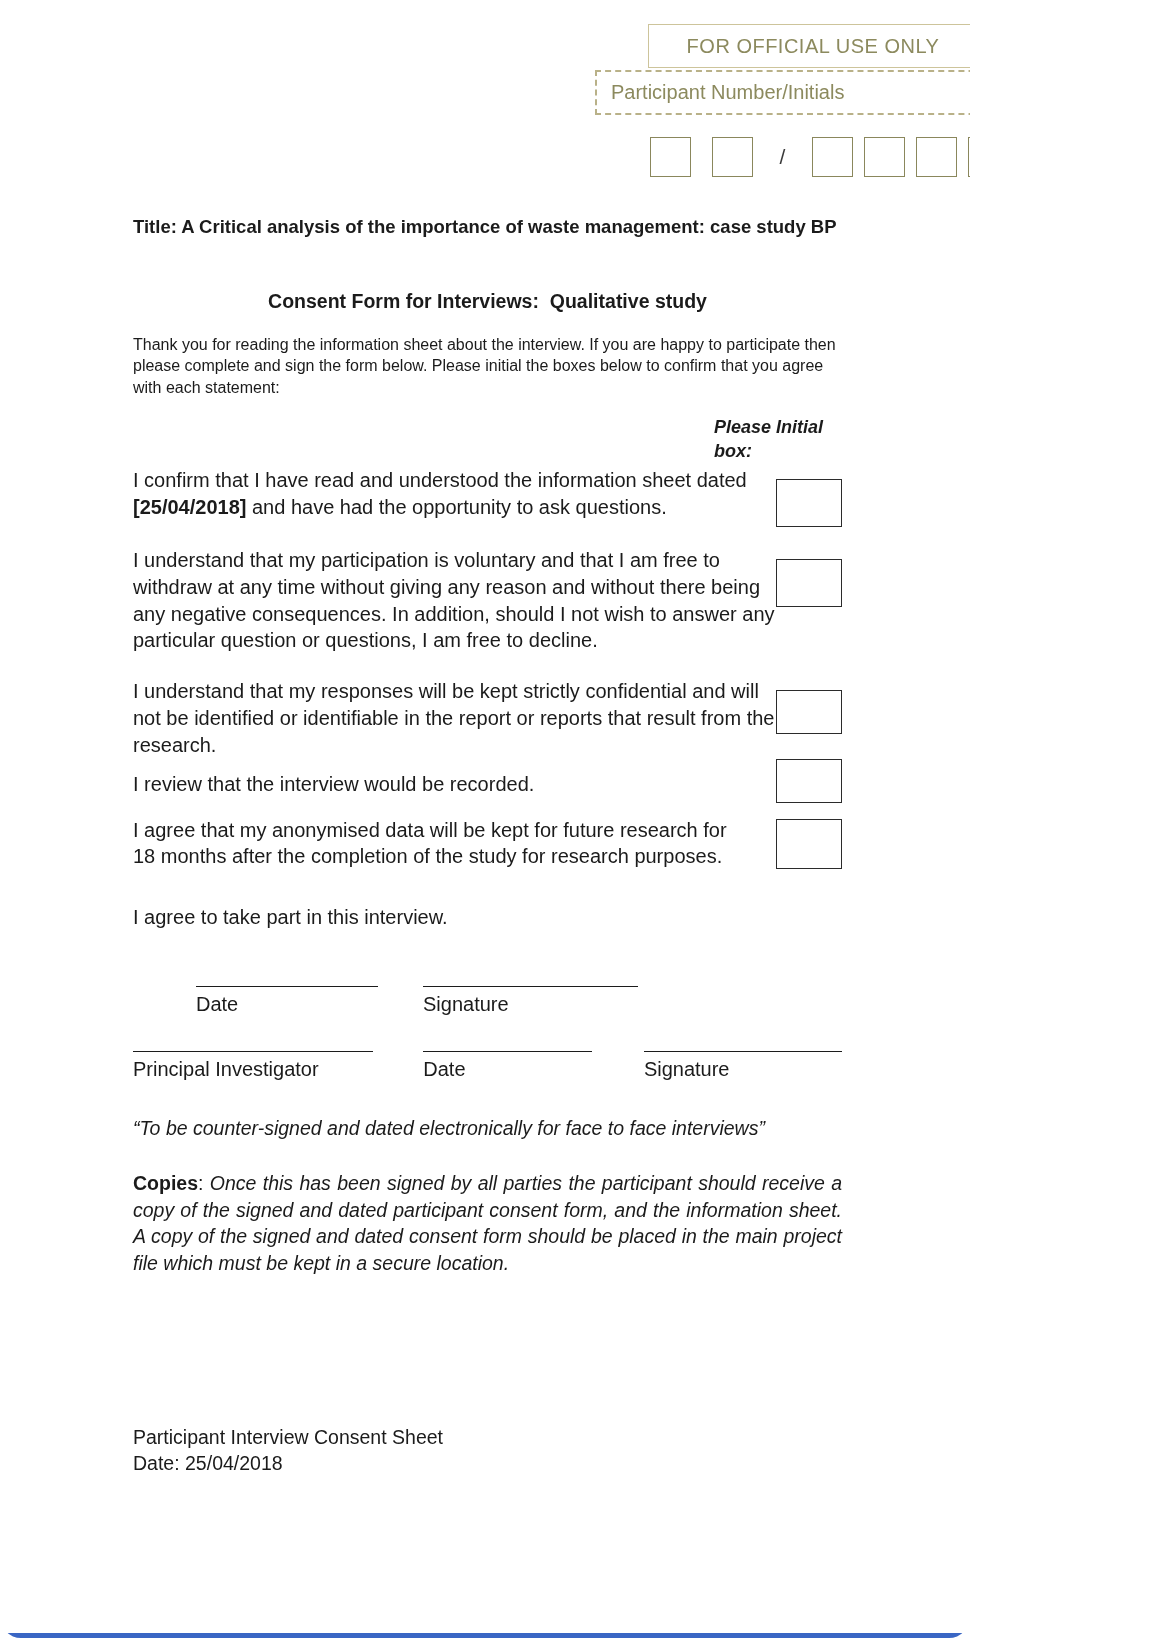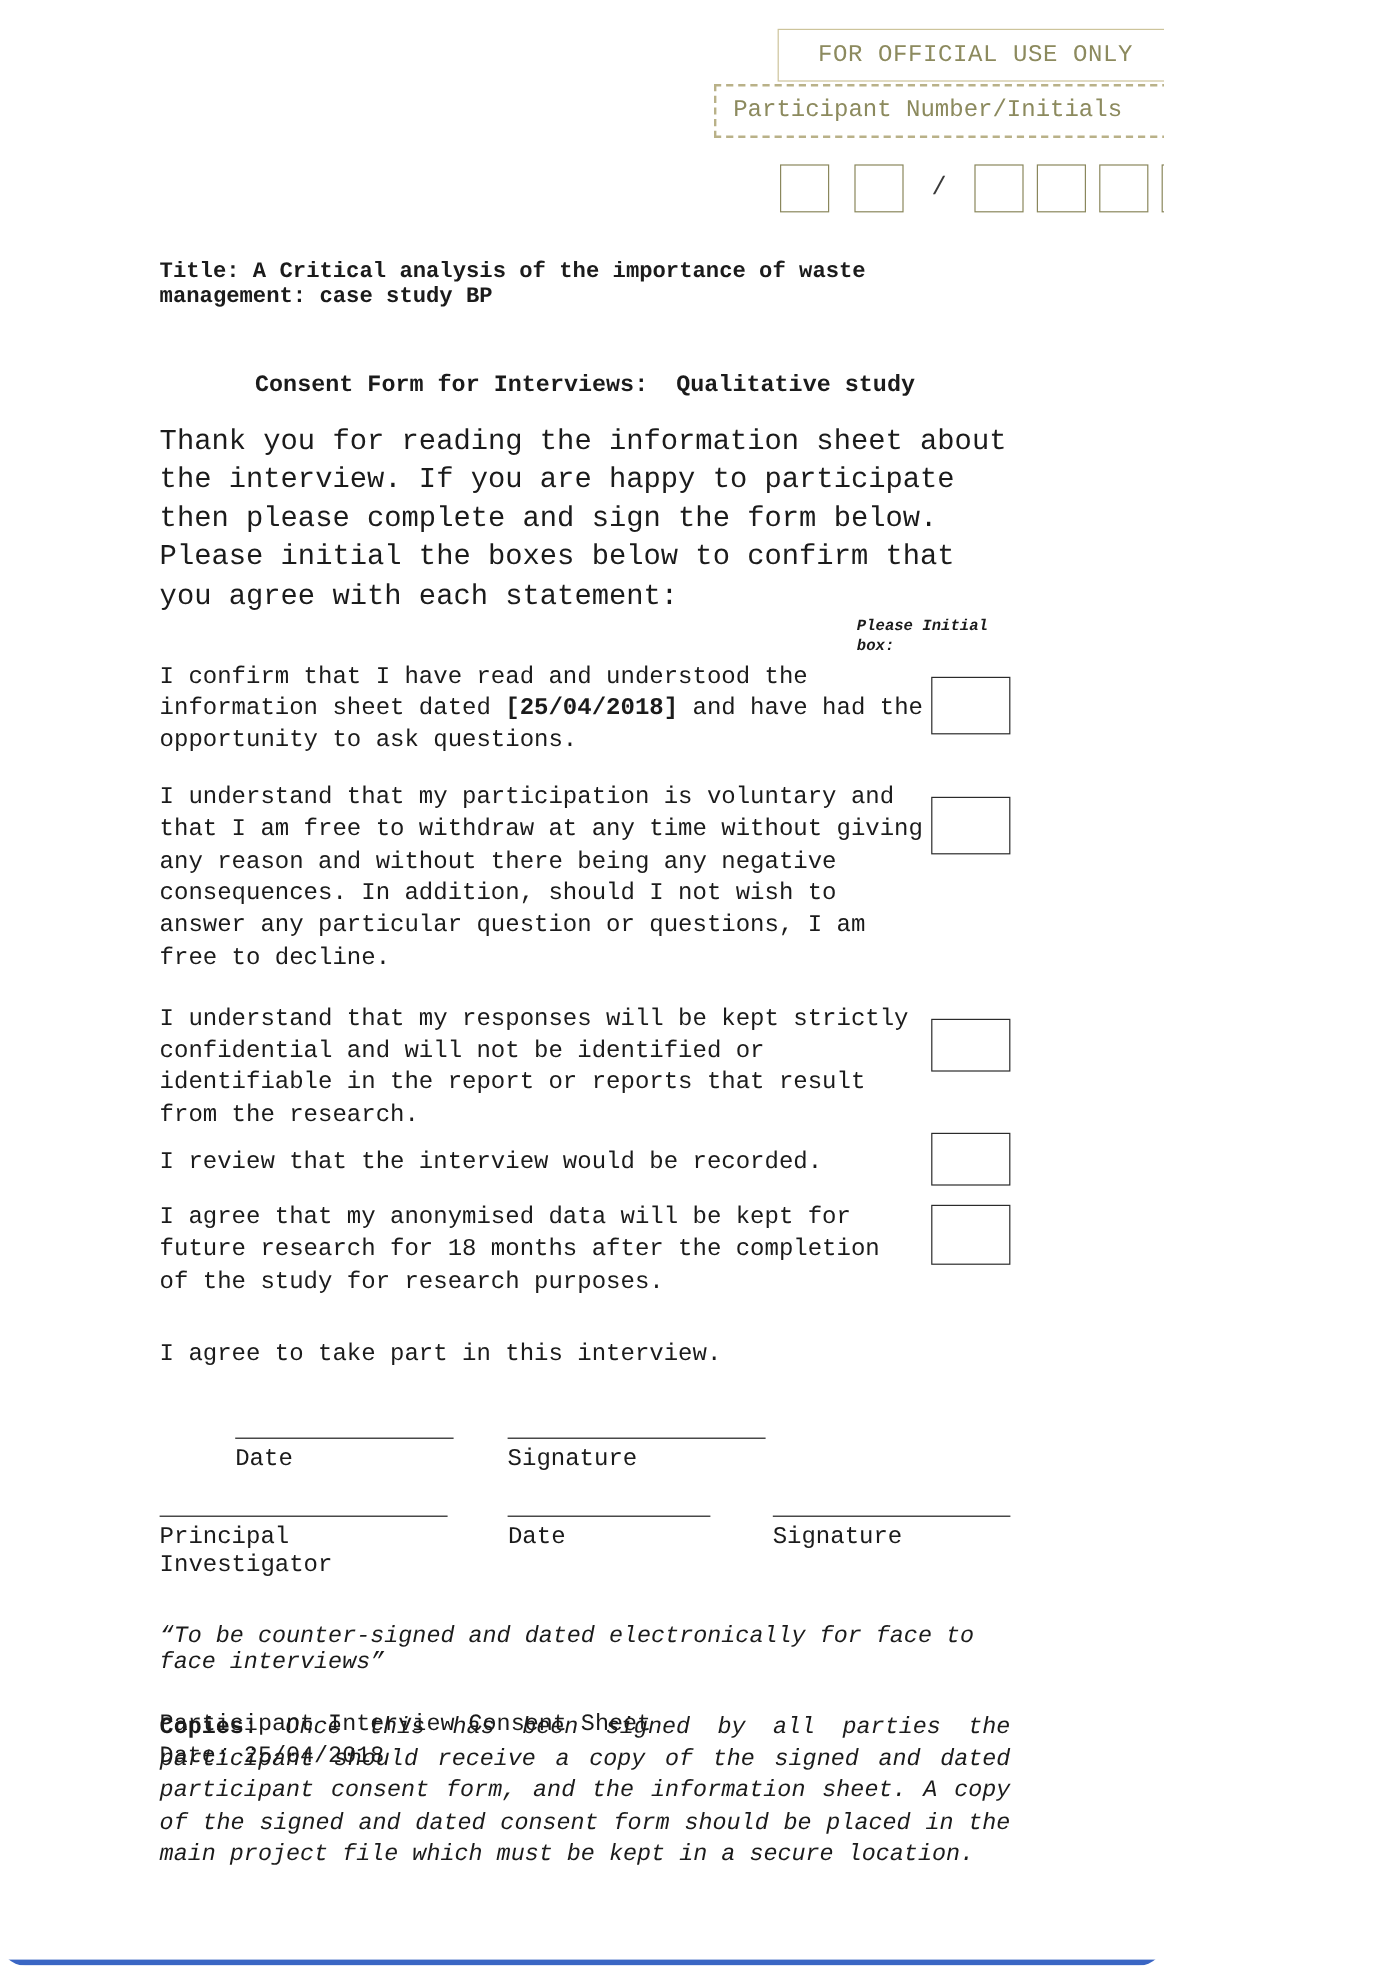--- a/index.html
+++ b/index.html
@@ -1,21 +1,21 @@
 <!DOCTYPE html>
 <html><head>
 <meta charset="utf-8">
 <style>
   html, body { margin: 0; padding: 0; background: #ffffff; }
   .page {
     position: relative;
     width: 970px;
     height: 1638px;
     background: #ffffff;
-    font-family: Liberation Mono, monospace;
+    font-family: Liberation Sans, sans-serif;
     color: #1b1b1b;
     overflow: hidden;
     box-sizing: border-box;
     border-radius: 21px;
   }
 
   
   .official-header {
     position: absolute; left: 648px; top: 24px;
     width: 330px; height: 44px;
@@ -57,27 +57,28 @@
     font-size: 18.5px; font-weight: bold;
   }
   .doc-subtitle {
     margin-top: 52px;
     text-align: center;
     font-size: 19.5px; font-weight: bold;
     white-space: pre-wrap;
   }
   .intro {
     margin-top: 21px;
-    font-size: 24px; line-height: 1.34;
+    font-size: 16px; line-height: 1.34;
   }
   .please-initial {
     width: 128px;
     margin-left: auto;
+    margin-top: 18px;
     font-weight: bold; font-style: italic;
-    font-size: 13px; line-height: 1.3;
+    font-size: 18px; line-height: 1.3;
   }
 
   .statements { margin-top: 4px; }
   .stmt-row {
     display: flex; justify-content: space-between; align-items: flex-start;
   }
   .stmt-text {
     width: 800px;
     font-size: 20px; line-height: 1.34;
   }

